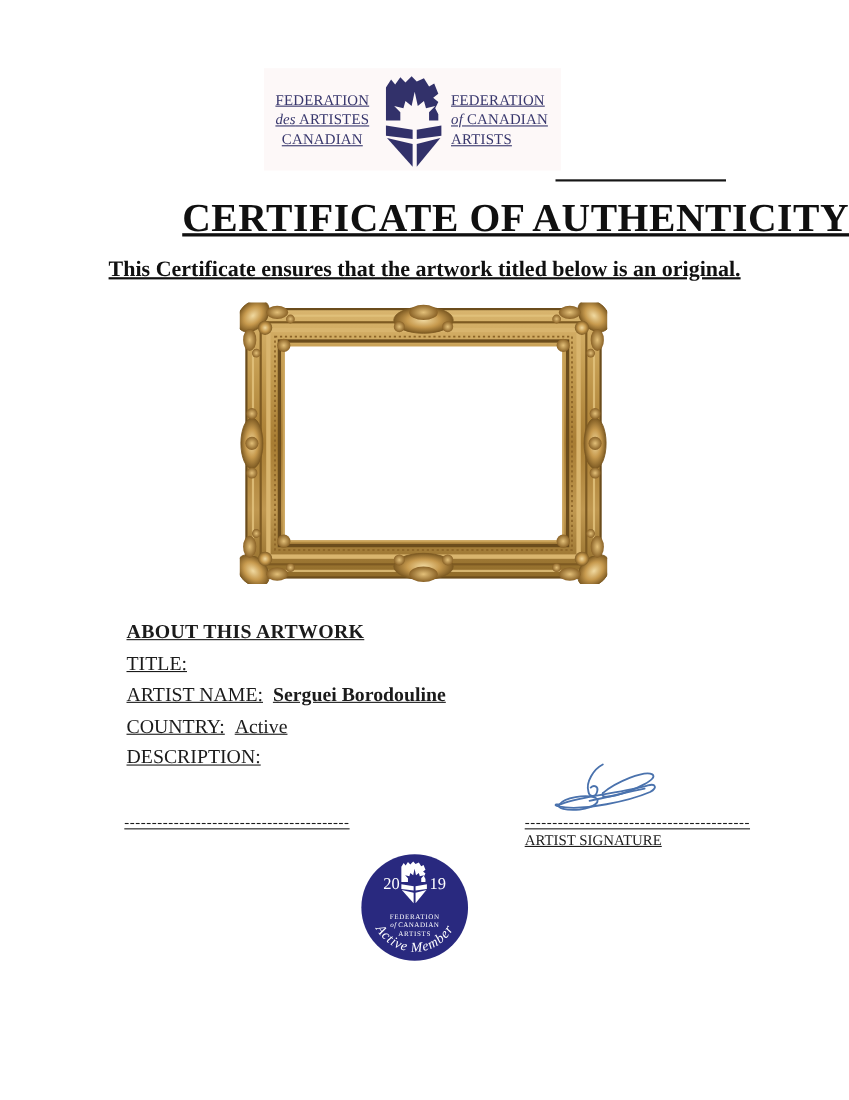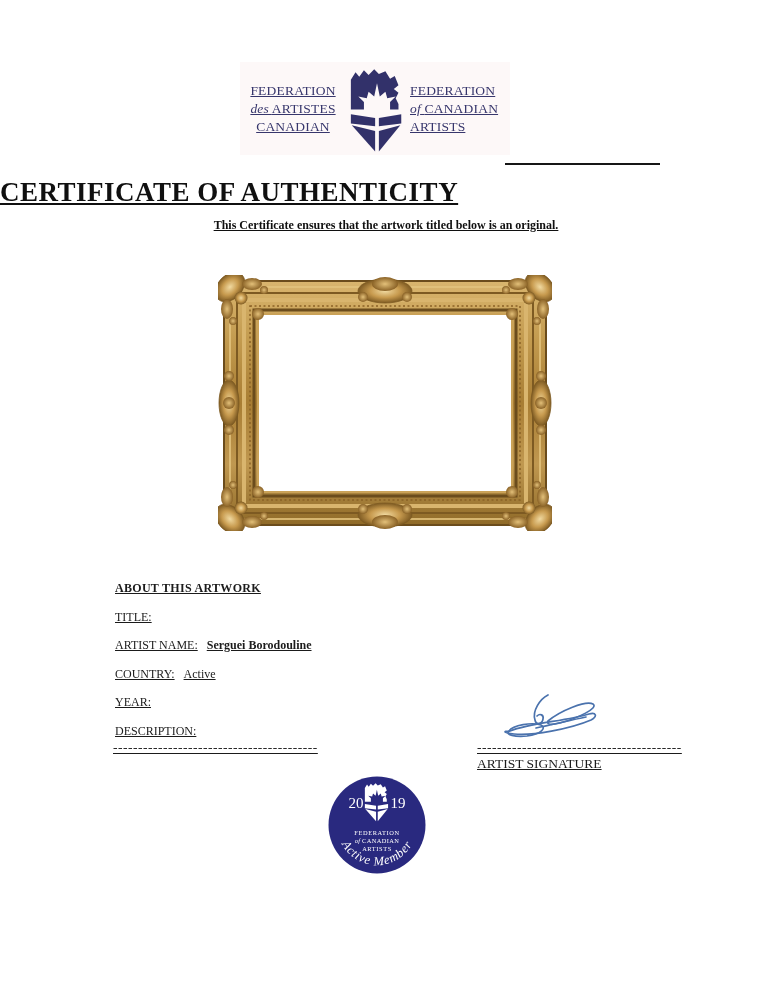--- a/index.html
+++ b/index.html
@@ -18,33 +18,33 @@
   .logo-text{font-size:13.5px;line-height:18px;letter-spacing:0.2px;}
   .logo-text.left{width:106px;text-align:center;}
   .logo-text.right{width:100px;text-align:left;padding-left:2px;}
   .logo-text .it{font-style:italic;margin-top:14px;}
   .logo-mark{width:56px;height:87px;color:#32316a;margin-top:2px;}
 
   .top-rule{left:505px;top:163px;width:155px;height:2px;background:#161616;}
 
   
   .cert-title{
-    left:0;right:0;top:177px;text-align:left;
-    font-size:27px;font-weight:bold;letter-spacing:0.5px;color:#101010;
+    left:0;right:0;top:177px;text-align:right;
+    font-size:36px;font-weight:bold;letter-spacing:0.5px;color:#101010;
   }
   .cert-subtitle{
-    left:0;right:0;top:218px;text-align:center;
-    font-size:12px;font-weight:bold;color:#101010;
+    left:0;right:0;top:234px;text-align:center;
+    font-size:20px;font-weight:bold;color:#101010;
   }
 
   
   .frame-wrap{left:218px;top:275px;width:334px;height:256px;}
 
   
-  .info{left:115px;top:580px;font-size:12px;}
+  .info{left:115px;top:566px;font-size:18px;}
   .info .heading{font-weight:bold;letter-spacing:0.3px;line-height:16px;margin-bottom:12.5px;}
   .info .row{line-height:16px;margin-bottom:12.5px;white-space:nowrap;}
   .info .value{margin-left:9px;text-align:center;}
   .info .value.bold{font-weight:bold;}
 
   
   .sig-wrap{left:496px;top:687px;width:115px;height:60px;}
   .sign-group{font-size:13.5px;line-height:16px;}
   .sign-group .dashes{letter-spacing:0.5px;white-space:nowrap;}
   .date-group{left:113px;top:740px;}
@@ -161,23 +161,20 @@
     <div class="row">
       <span>TITLE:</span><span class="value"></span>
     </div>
     <div class="row">
       <span>ARTIST NAME:</span><span class="value bold">Serguei Borodouline</span>
     </div>
     <div class="row">
       <span>COUNTRY:</span><span class="value">Active</span>
     </div>
     <div class="row">
-      <span>YEAR:</span><span class="value"></span>
-    </div>
-    <div class="row">
       <span>DESCRIPTION:</span><span class="value"></span>
     </div>
   </div>
 
   <div class="abs sig-wrap">
     <svg width="115" height="60" viewBox="0 0 115 60">
       <g fill="none" stroke="#4a72ad" stroke-width="1.7" stroke-linecap="round">
         <path d="M52,8 C44,12 36,24 39,33 C40,38 46,38 47,32 C48,28 44,26 41,29"></path>
         <path d="M52,34 C64,24 90,13 97,17 C103,21 82,31 64,36 C56,38 50,38 52,34"></path>
         <path d="M14,44 C34,36 70,34 93,27 C100,25 102,29 95,33 C74,42 36,49 18,47 C8,46 6,44 14,44"></path>

